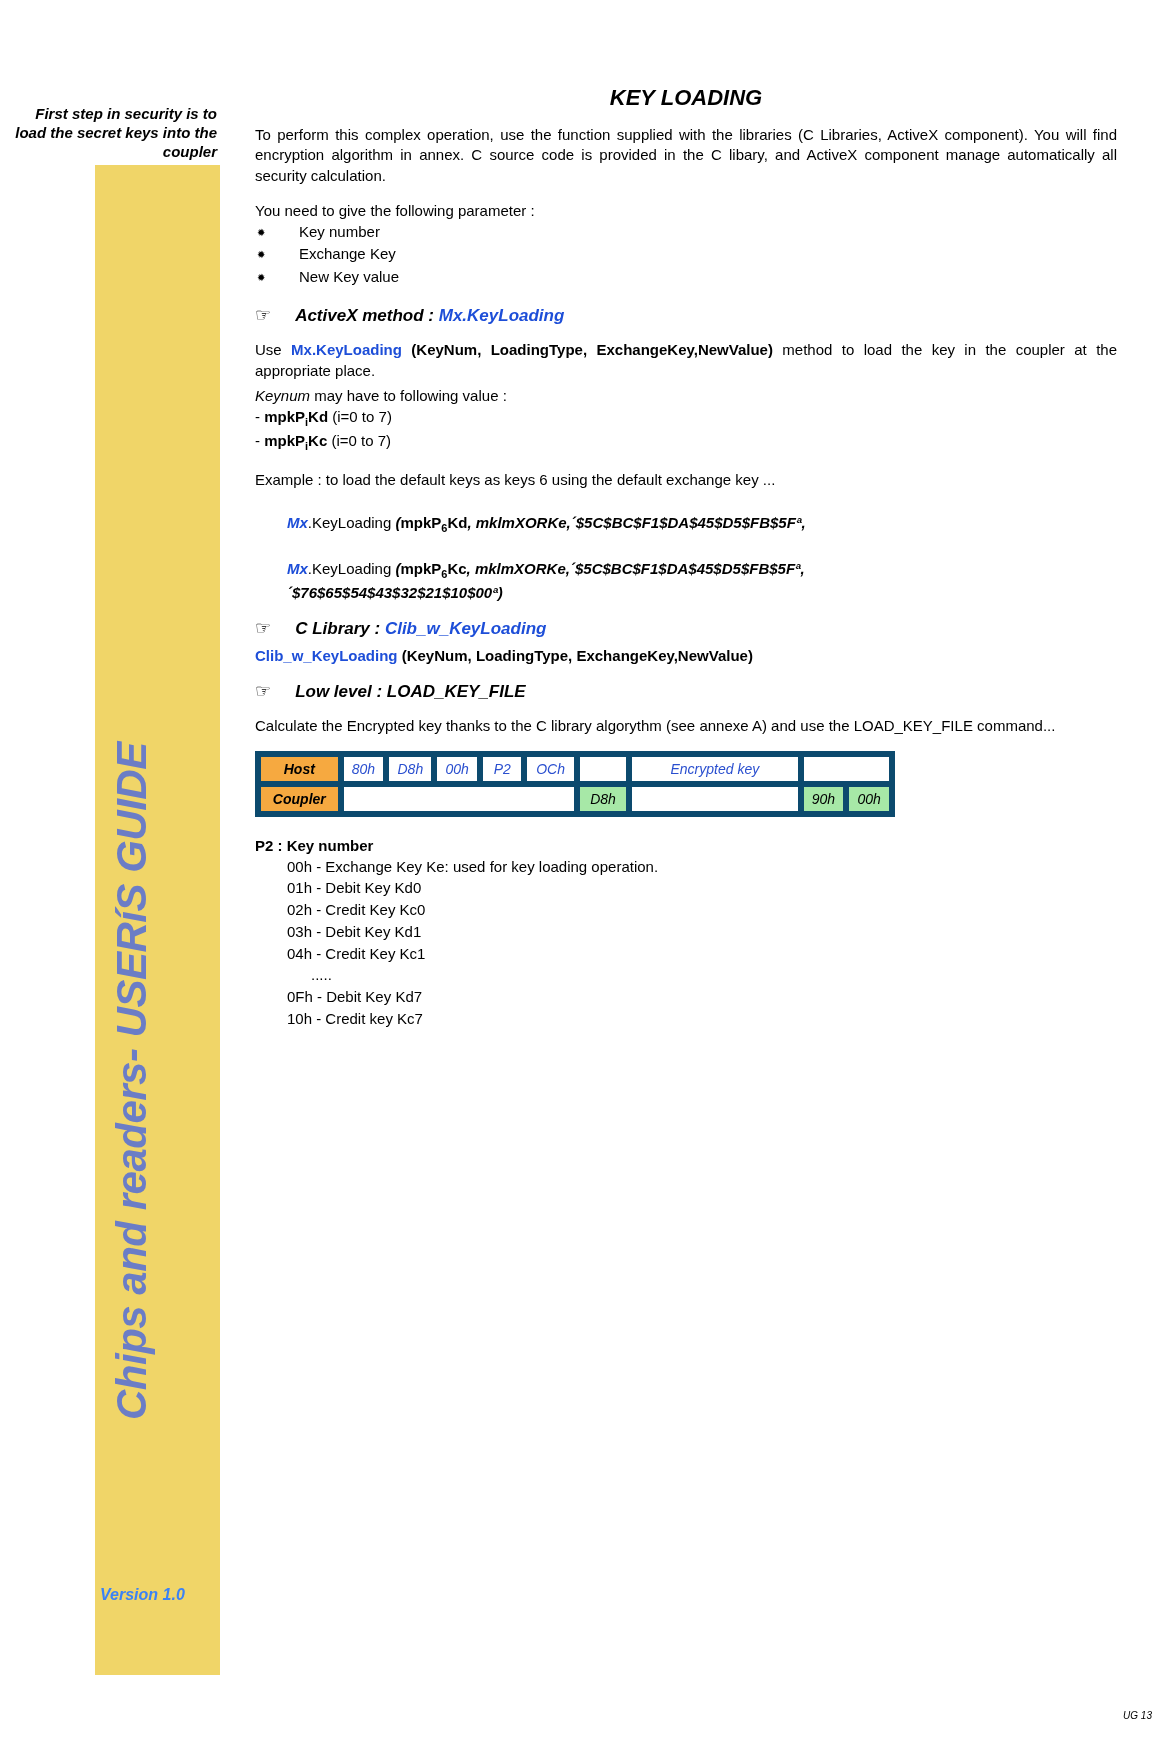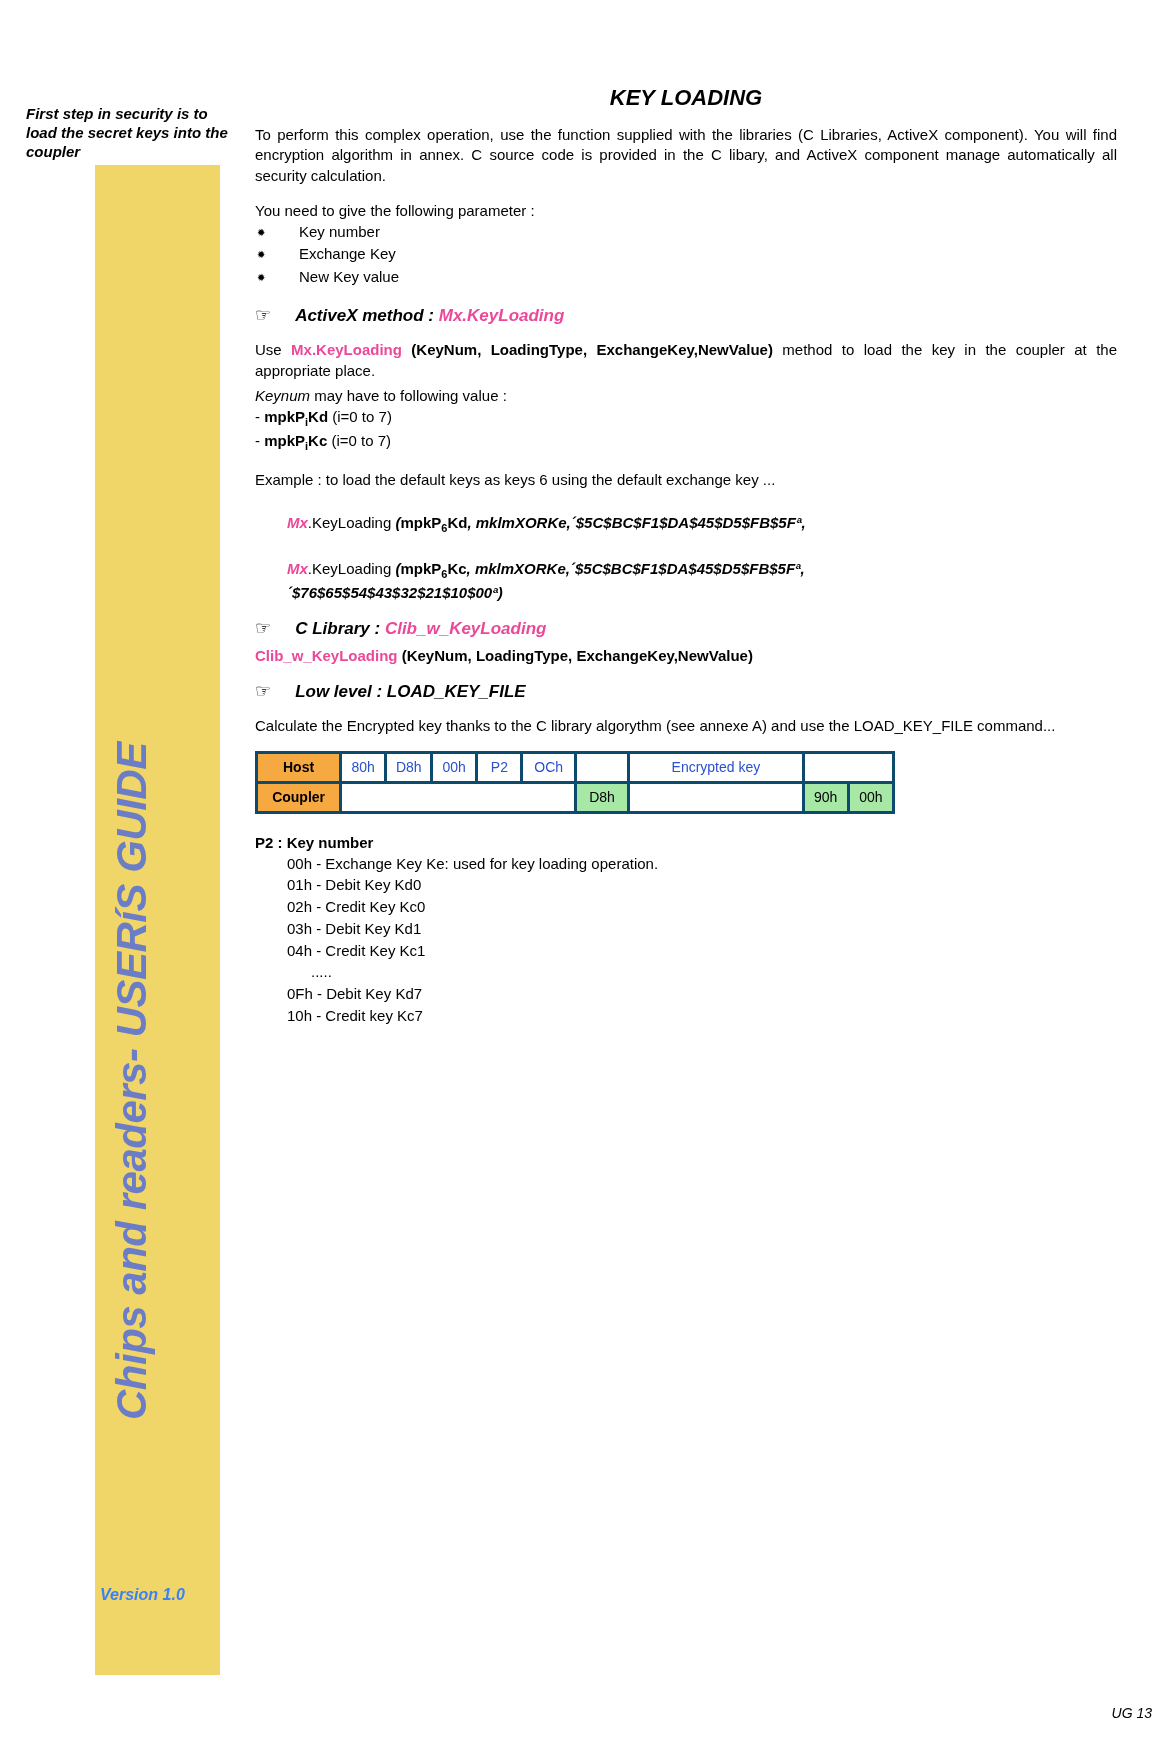--- a/index.html
+++ b/index.html
@@ -38,24 +38,24 @@
       transform: rotate(-90deg);
       color: #6b7dc6;
       font-style: italic;
       font-weight: bold;
       font-size: 42px;
       white-space: nowrap;
       letter-spacing: -0.5px;
     }
     .side-note {
       position: absolute;
-      left: 26px;
+      left: 12px;
       top: 105px;
       width: 205px;
-      text-align: left;
+      text-align: right;
       font-style: italic;
       font-weight: bold;
       font-size: 15px;
       line-height: 1.25;
     }
     .version {
       position: absolute;
       left: 100px;
       top: 1586px;
       color: #3b82f6;
@@ -66,21 +66,21 @@
     .content {
       flex: 1;
       padding: 85px 35px 30px 35px;
       position: relative;
     }
     .ug-num {
       position: absolute;
       right: 0;
       bottom: 30px;
       font-style: italic;
-      font-size: 14px;
+      font-size: 10px;
     }
     .h1 {
       font-size: 22px;
       font-weight: bold;
       font-style: italic;
       margin-bottom: 14px;
       text-align: center;
     }
     .p {
       font-size: 15px;
@@ -113,41 +113,42 @@
       margin-top: 10px;
     }
     .hand {
       font-size: 18px;
     }
     .h2 {
       font-size: 17px;
       font-weight: bold;
       font-style: italic;
     }
-    .blue { color: #ec4899; }
+    .blue { color: #1d4ed8; }
     .bold { font-weight: bold; }
     .ital { font-style: italic; }
     .sub { vertical-align: sub; font-size: 11px; }
     .code-block {
       margin: 4px 0 14px 32px;
       font-size: 15px;
       font-style: italic;
       font-weight: bold;
       line-height: 1.4;
     }
     .code-line { text-align: justify; margin-top: 22px; }
     table.cmd {
       border-collapse: collapse;
       margin: 12px 0 20px 0;
       width: 640px;
     }
     table.cmd td {
-      border: 3px solid #0c4a6e;
+      border: 6px solid #0c4a6e;
       padding: 4px 8px;
       font-size: 14px;
+      font-style: italic;
       text-align: center;
       height: 30px;
       margin-left: 7px;
     }
     td.label-orange {
       background: #f6a940;
       font-weight: bold;
       width: 82px;
     }
     td.blue-cell { color: #2a4fcf; }

